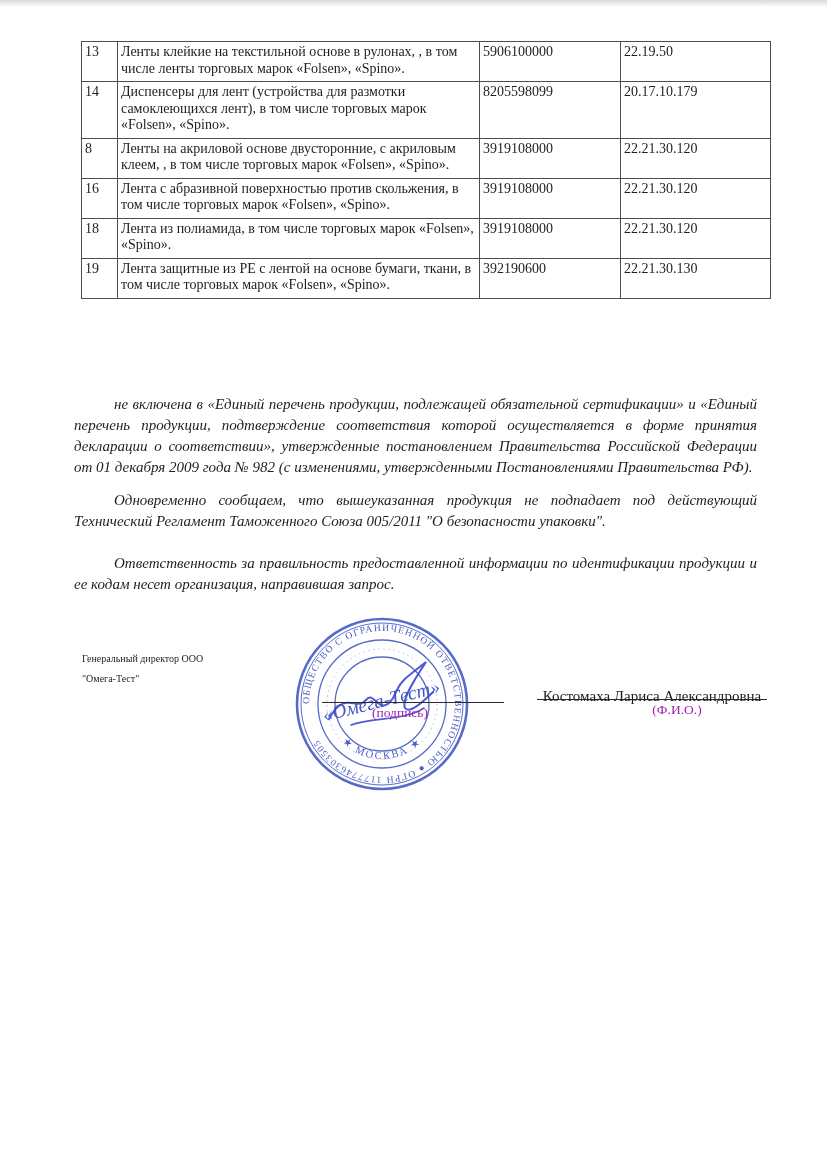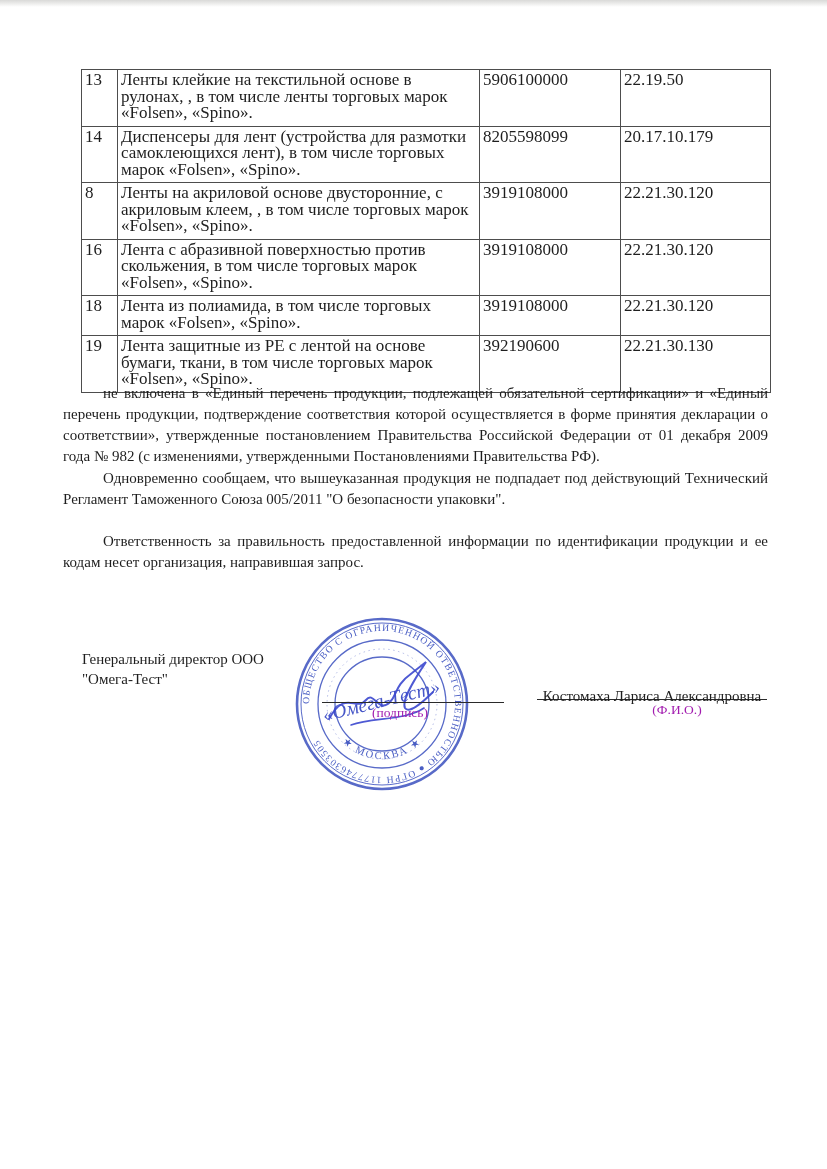--- a/index.html
+++ b/index.html
@@ -14,44 +14,43 @@
   .scan-edge {
     position:absolute; top:0; left:0; width:100%; height:7px;
     background:linear-gradient(to bottom, rgba(130,130,124,0.30), rgba(255,255,255,0));
   }
   
   table.products {
     position:absolute; left:81px; top:41px;
     width:689px;
     border-collapse:collapse;
     table-layout:fixed;
-    font-size:17px;
+    font-size:14px;
     line-height:16.5px;
-    margin-top:28px;
   }
   table.products td {
     border:1px solid #4d4d4d;
     vertical-align:top;
     padding:2px 4px 4px 3px;
     overflow:hidden;
   }
   table.products tr { page-break-inside:avoid; }
   td.c-num  { text-align:left; }
   
   .body-text {
     position:absolute; left:62px; top:382px; width:707px;
     font-size:15px; line-height:21px;
     text-align:justify;
   }
-  .body-text p { margin:1px; text-indent:40px; }
+  .body-text p { margin:12px; text-indent:40px;font-style:italic; }
   .body-text p.gap { margin-top:21px; }
   
   .sig-left {
     position:absolute; left:82px; top:649px;
-    font-size:15px; line-height:20px;
+    font-size:10px; line-height:20px;
   }
   .stamp-svg {
     position:absolute; left:293px; top:615px;
     width:178px; height:178px;
   }
   .sig-line {
     position:absolute; height:0;
     border-top:1.5px solid #2a2a2a;
   }
   .sig-line.left  { left:322px; top:702px; width:182px; }

